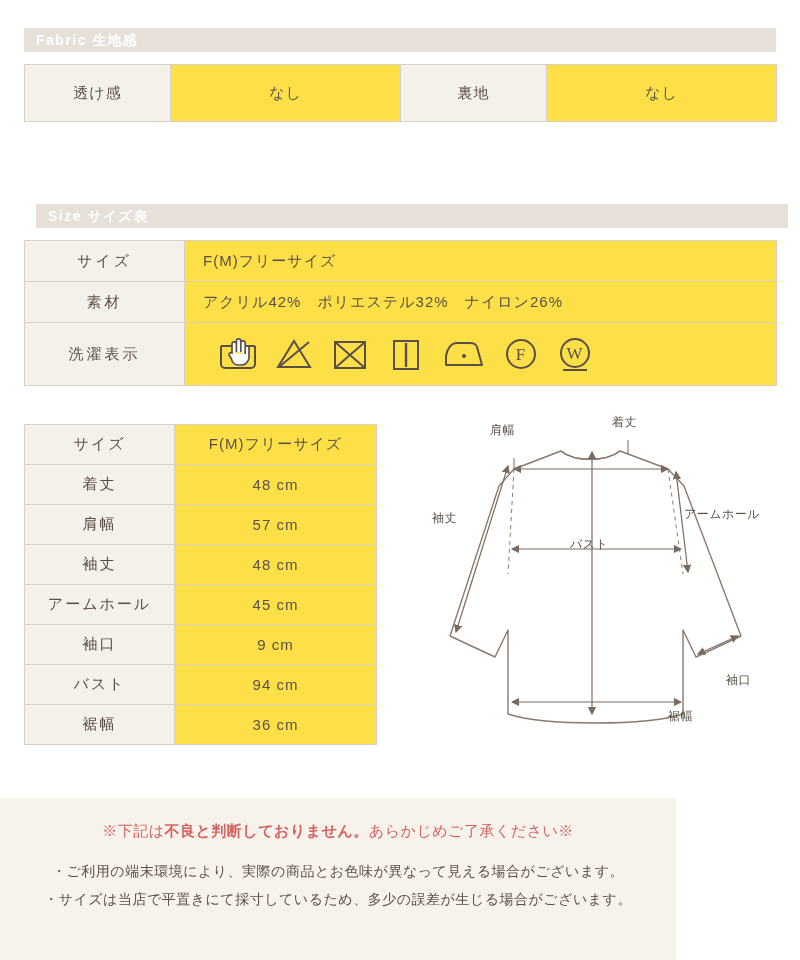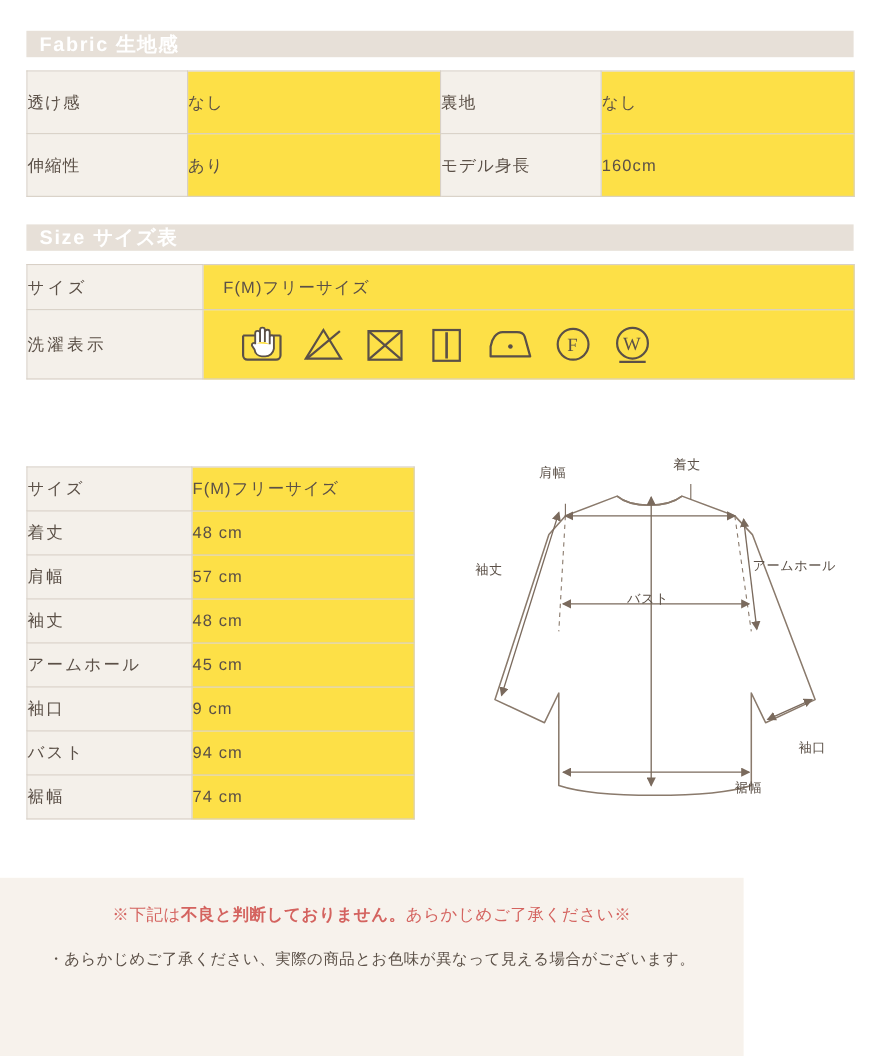--- a/index.html
+++ b/index.html
@@ -21,40 +21,41 @@
     overflow: hidden;
   }
 
   
   .section-bar {
     position: absolute;
     background: #e7e0d8;
     height: 24px;
     line-height: 24px;
     padding-left: 12px;
-    font-size: 18px;
+    font-size: 14px;
     letter-spacing: 1.5px;
     color: #ffffff;
     font-weight: bold;
     box-sizing: border-box;
   }
   .section-bar .jp {
     color: #ffffff;
     letter-spacing: 1px;
   }
 
   
   table.grid {
     position: absolute;
     border-collapse: collapse;
     table-layout: fixed;
     font-size: 15px;
   }
   table.grid td {
     border: 1px solid #d8d0c6;
+    text-align: center;
     color: #5b5047;
     letter-spacing: 1px;
     padding: 0;
   }
   td.label {
     background: #f4f0ea;
     letter-spacing: 3px;
   }
   td.value {
     background: #fde047;
@@ -164,43 +165,41 @@
         <col style="width:146px">
         <col style="width:230px">
     </colgroup>
     <tbody>
       <tr>
         <td class="label">透け感</td>
         <td class="value">なし</td>
         <td class="label">裏地</td>
         <td class="value">なし</td>
       </tr>
-      <tr>
-        <td class="label">伸縮性</td>
-        <td class="value">あり</td>
-        <td class="label">モデル身長</td>
-        <td class="value">160cm</td>
-      </tr>
     </tbody>
   </table>
 
-  <div class="section-bar" id="size-bar" style="left:24px; top:204px; width:752px;">
+  <div class="section-bar" id="size-bar" style="left:36px; top:204px; width:752px;">
     <span>Size</span>
     <span class="jp">サイズ表</span>
   </div>
 
   <table class="grid" id="size-table">
     <colgroup>
       <col style="width:160px">
         <col style="width:592px">
     </colgroup>
     <tbody>
       <tr>
         <td class="label">サイズ</td>
         <td class="value">F(M)フリーサイズ</td>
+      </tr>
+      <tr>
+        <td class="label">素材</td>
+        <td class="value">アクリル42%　ポリエステル32%　ナイロン26%</td>
       </tr>
       <tr class="wash">
         <td class="label">洗濯表示</td>
         <td class="value">
           <div class="wash-icons">
 
             <span>
               <svg width="42" height="40" viewBox="0 0 42 40">
                 <path d="M4 12 L4 30 A4 4 0 0 0 8 34 L34 34 A4 4 0 0 0 38 30 L38 12" fill="none" stroke="#5b5047" stroke-width="2"></path>
                 <path d="M4 12 L38 12" fill="none" stroke="#5b5047" stroke-width="2"></path>
@@ -288,21 +287,21 @@
       <tr>
         <td class="label">袖口</td>
         <td class="value">9 cm</td>
       </tr>
       <tr>
         <td class="label">バスト</td>
         <td class="value">94 cm</td>
       </tr>
       <tr>
         <td class="label">裾幅</td>
-        <td class="value">74 cm</td>
+        <td class="value">36 cm</td>
       </tr>
     </tbody>
   </table>
 
   <div id="garment-diagram">
     <svg width="380" height="340" viewBox="0 0 380 340">
       <defs>
         <marker id="arrH" markerWidth="7" markerHeight="7" refX="6" refY="3.5" orient="auto">
           <path d="M0,0 L7,3.5 L0,7 z" fill="#7a6a5d"></path>
         </marker>
@@ -356,17 +355,18 @@
     <span class="diag-label" style="left:174px; top:122px;">バスト</span>
     <span class="diag-label" style="left:330px; top:258px;">袖口</span>
     <span class="diag-label" style="left:272px; top:294px;">裾幅</span>
   </div>
 
   <div id="notice">
     <div class="notice-title">
       <span>※下記は</span><b>不良と判断しておりません。</b><span>あらかじめご了承ください※</span>
     </div>
     <ul>
-      <li>・あらかじめご了承ください、実際の商品とお色味が異なって見える場合がございます。</li>
+      <li>・ご利用の端末環境により、実際の商品とお色味が異なって見える場合がございます。</li>
+      <li>・サイズは当店で平置きにて採寸しているため、多少の誤差が生じる場合がございます。</li>
     </ul>
   </div>
 
 </div>
 
 </body></html>

